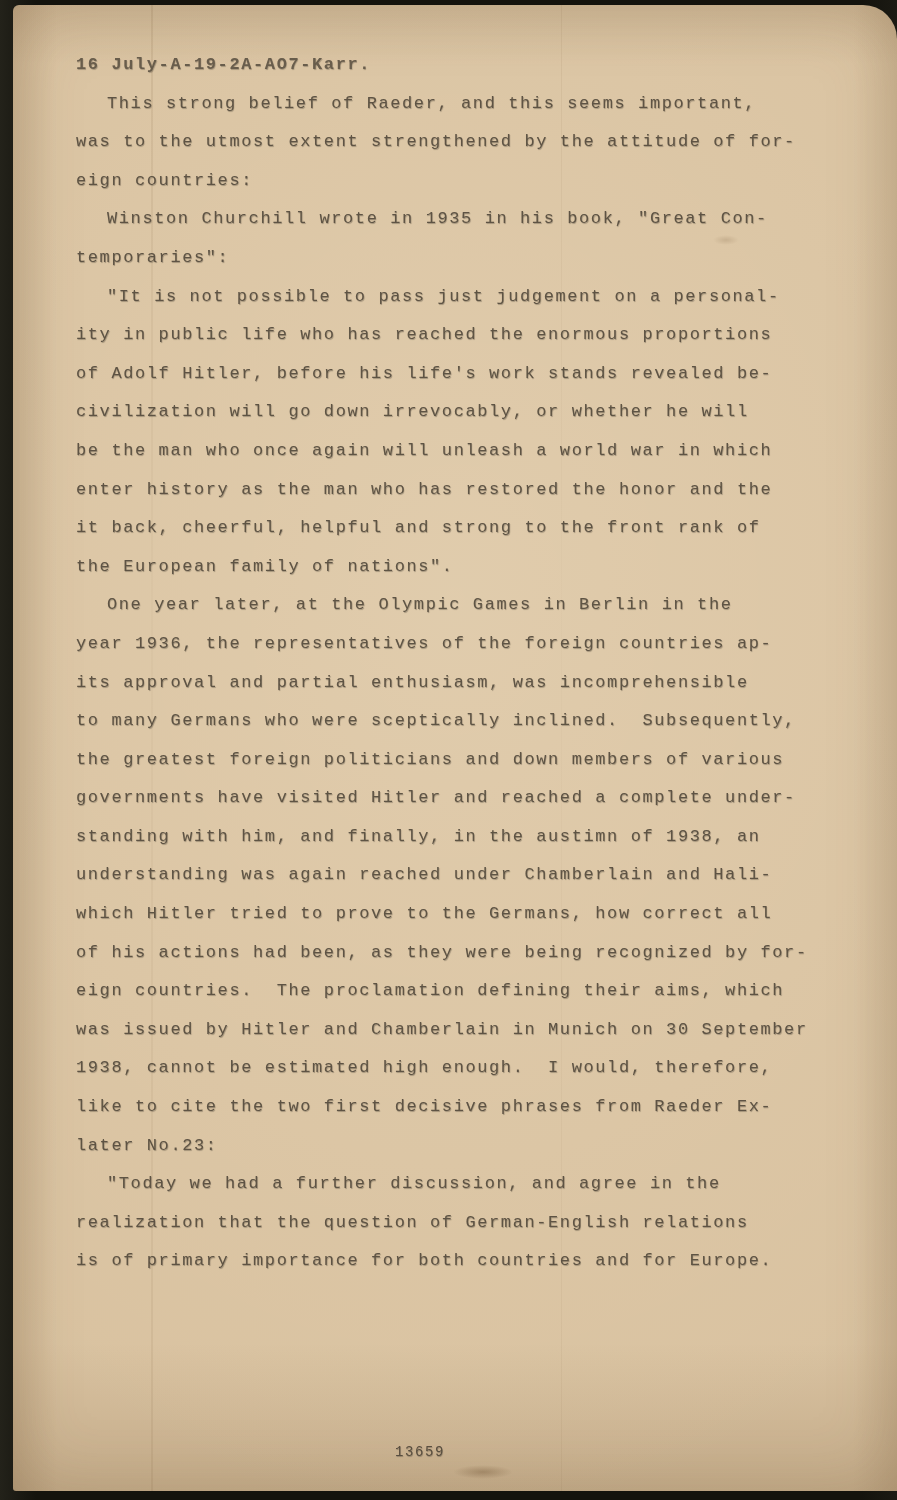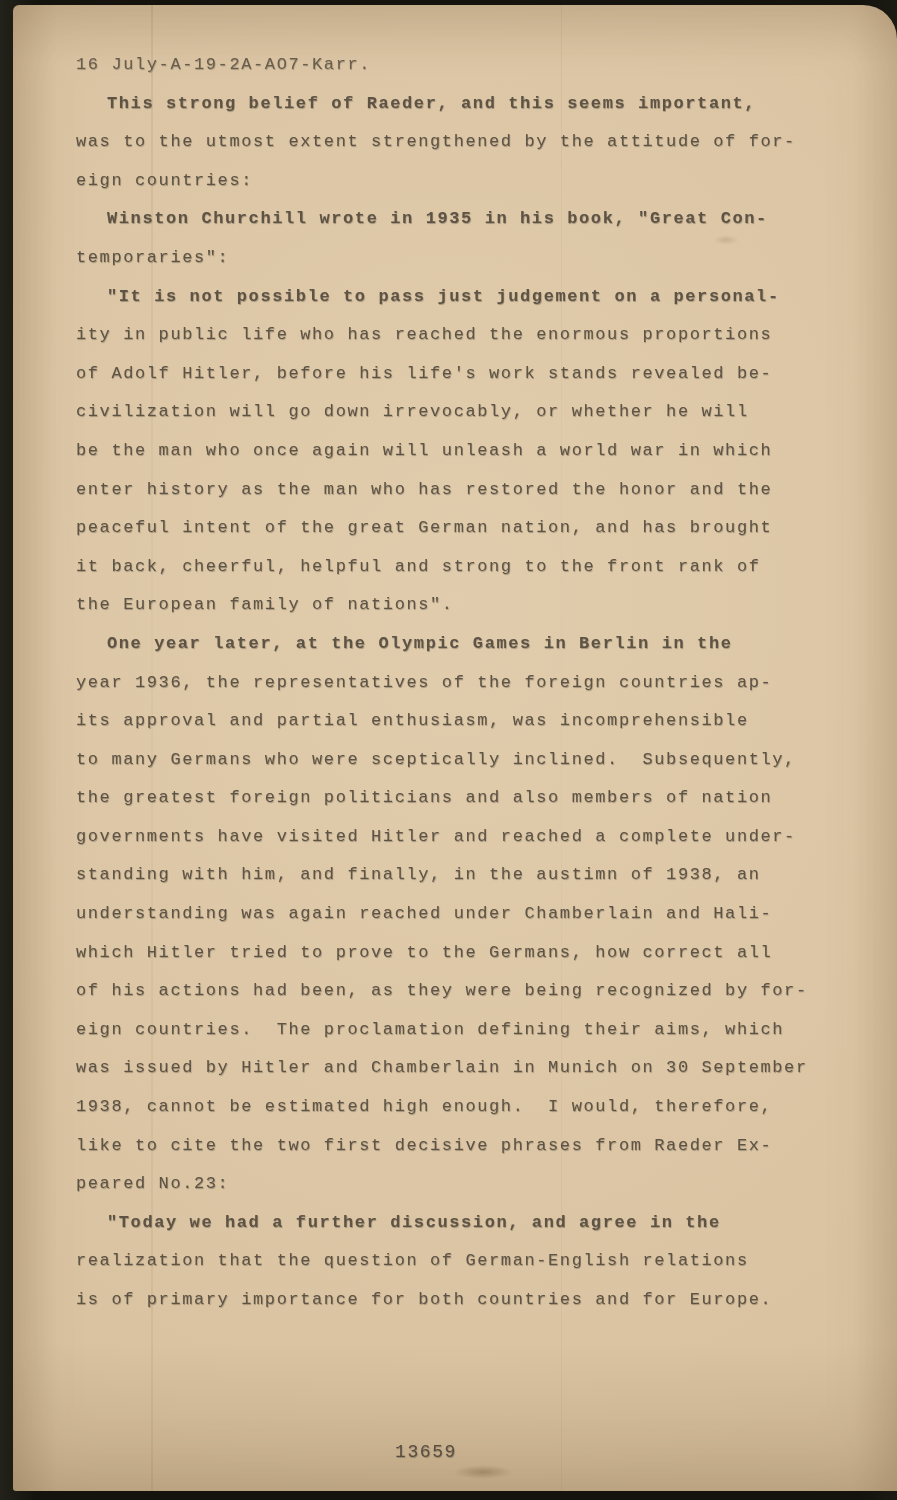--- a/index.html
+++ b/index.html
@@ -63,33 +63,33 @@
     text-shadow: 0.6px 0.5px 0.8px rgba(77,68,55,0.45);
   }
   .line {
     height: 38.6px;
     line-height: 38.6px;
     white-space: pre;
     opacity: 0.88;
   }
   .line.indent {
     padding-left: 31px;
-    font-weight: bold;
   }
   .line.header-line {
     opacity: 0.8;
+    font-weight: bold;
   }
   .pagenum {
     position: absolute;
     left: 382px;
     top: 1428px;
     height: 38.6px;
     line-height: 38.6px;
     color: #4d4437;
-    font-size: 18px;
+    font-size: 14px;
     letter-spacing: 1.6px;
     text-shadow: 0.6px 0.5px 0.8px rgba(77,68,55,0.45);
     opacity: 0.9;
   }
 </style>
 </head>
 <body>
 
 <div class="scan-bg"></div>
 
@@ -106,37 +106,36 @@
       <div class="line">was to the utmost extent strengthened by the attitude of for-</div>
       <div class="line">eign countries:</div>
       <div class="line indent">Winston Churchill wrote in 1935 in his book, "Great Con-</div>
       <div class="line">temporaries":</div>
       <div class="line indent">"It is not possible to pass just judgement on a personal-</div>
       <div class="line">ity in public life who has reached the enormous proportions</div>
       <div class="line">of Adolf Hitler, before his life's work stands revealed be-</div>
       <div class="line">civilization will go down irrevocably, or whether he will</div>
       <div class="line">be the man who once again will unleash a world war in which</div>
       <div class="line">enter history as the man who has restored the honor and the</div>
-      <div class="line">peaceful intent of the great German nation, and has brought</div>
       <div class="line">it back, cheerful, helpful and strong to the front rank of</div>
       <div class="line">the European family of nations".</div>
       <div class="line indent">One year later, at the Olympic Games in Berlin in the</div>
       <div class="line">year 1936, the representatives of the foreign countries ap-</div>
       <div class="line">its approval and partial enthusiasm, was incomprehensible</div>
       <div class="line">to many Germans who were sceptically inclined.  Subsequently,</div>
-      <div class="line">the greatest foreign politicians and also members of nation</div>
+      <div class="line">the greatest foreign politicians and down members of various</div>
       <div class="line">governments have visited Hitler and reached a complete under-</div>
       <div class="line">standing with him, and finally, in the austimn of 1938, an</div>
       <div class="line">understanding was again reached under Chamberlain and Hali-</div>
       <div class="line">which Hitler tried to prove to the Germans, how correct all</div>
       <div class="line">of his actions had been, as they were being recognized by for-</div>
       <div class="line">eign countries.  The proclamation defining their aims, which</div>
       <div class="line">was issued by Hitler and Chamberlain in Munich on 30 September</div>
       <div class="line">1938, cannot be estimated high enough.  I would, therefore,</div>
       <div class="line">like to cite the two first decisive phrases from Raeder Ex-</div>
-      <div class="line">peared No.23:</div>
+      <div class="line">later No.23:</div>
       <div class="line indent">"Today we had a further discussion, and agree in the</div>
       <div class="line">realization that the question of German-English relations</div>
       <div class="line">is of primary importance for both countries and for Europe.</div>
     </div>
 
   <div class="pagenum">13659</div>
 </div>
 
 </body></html>

